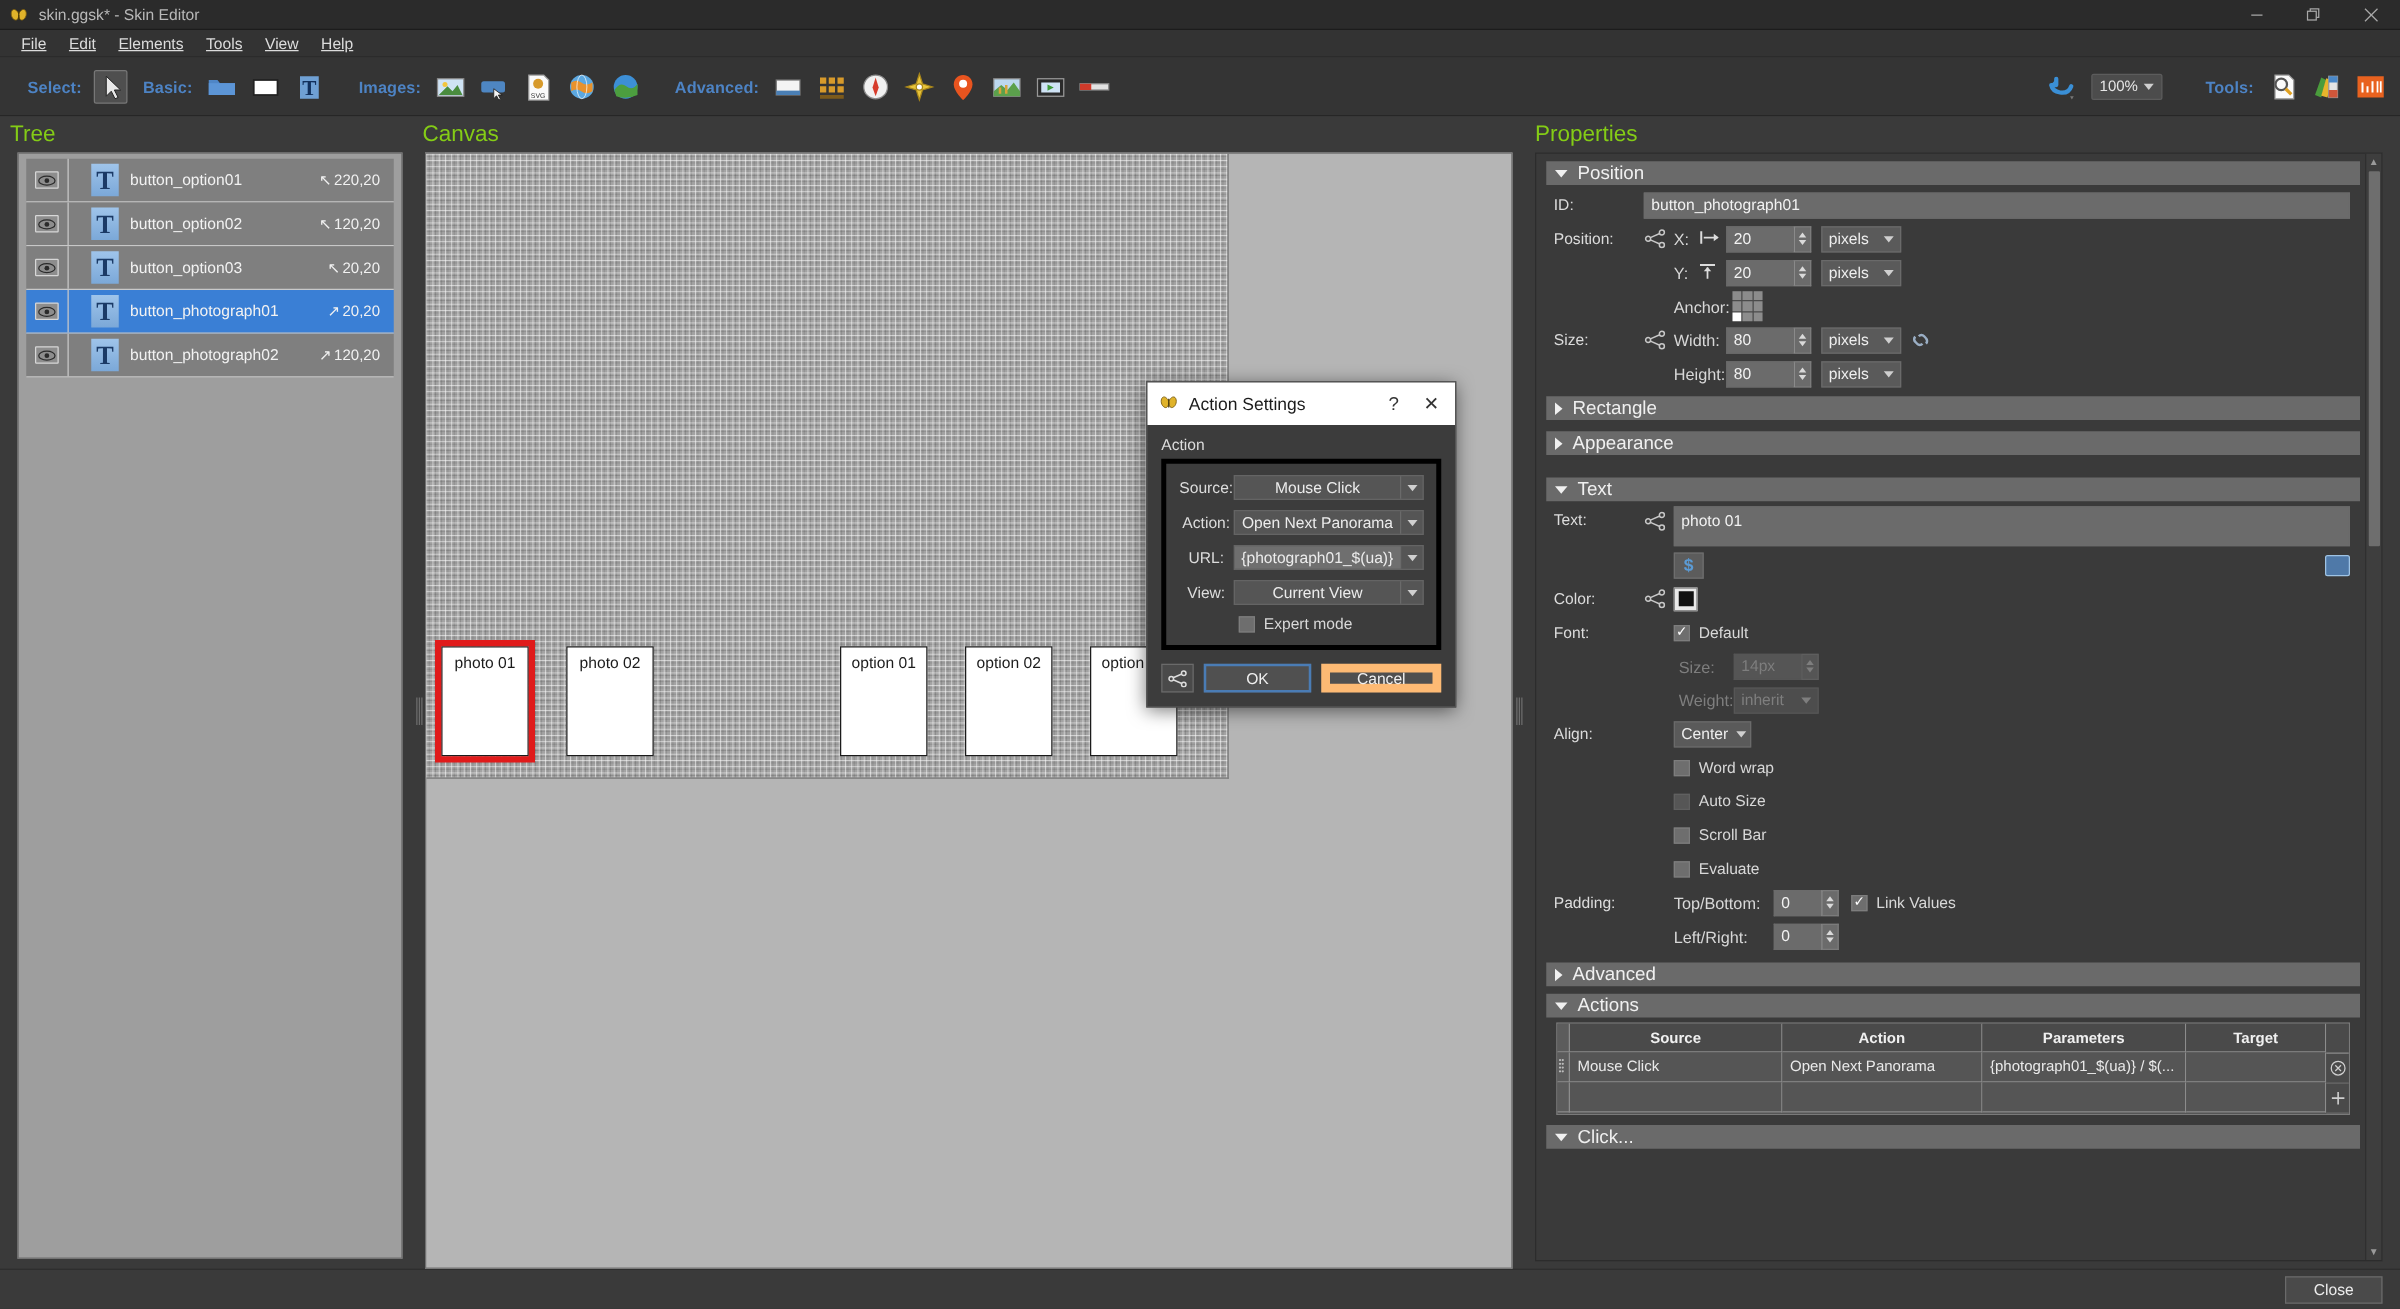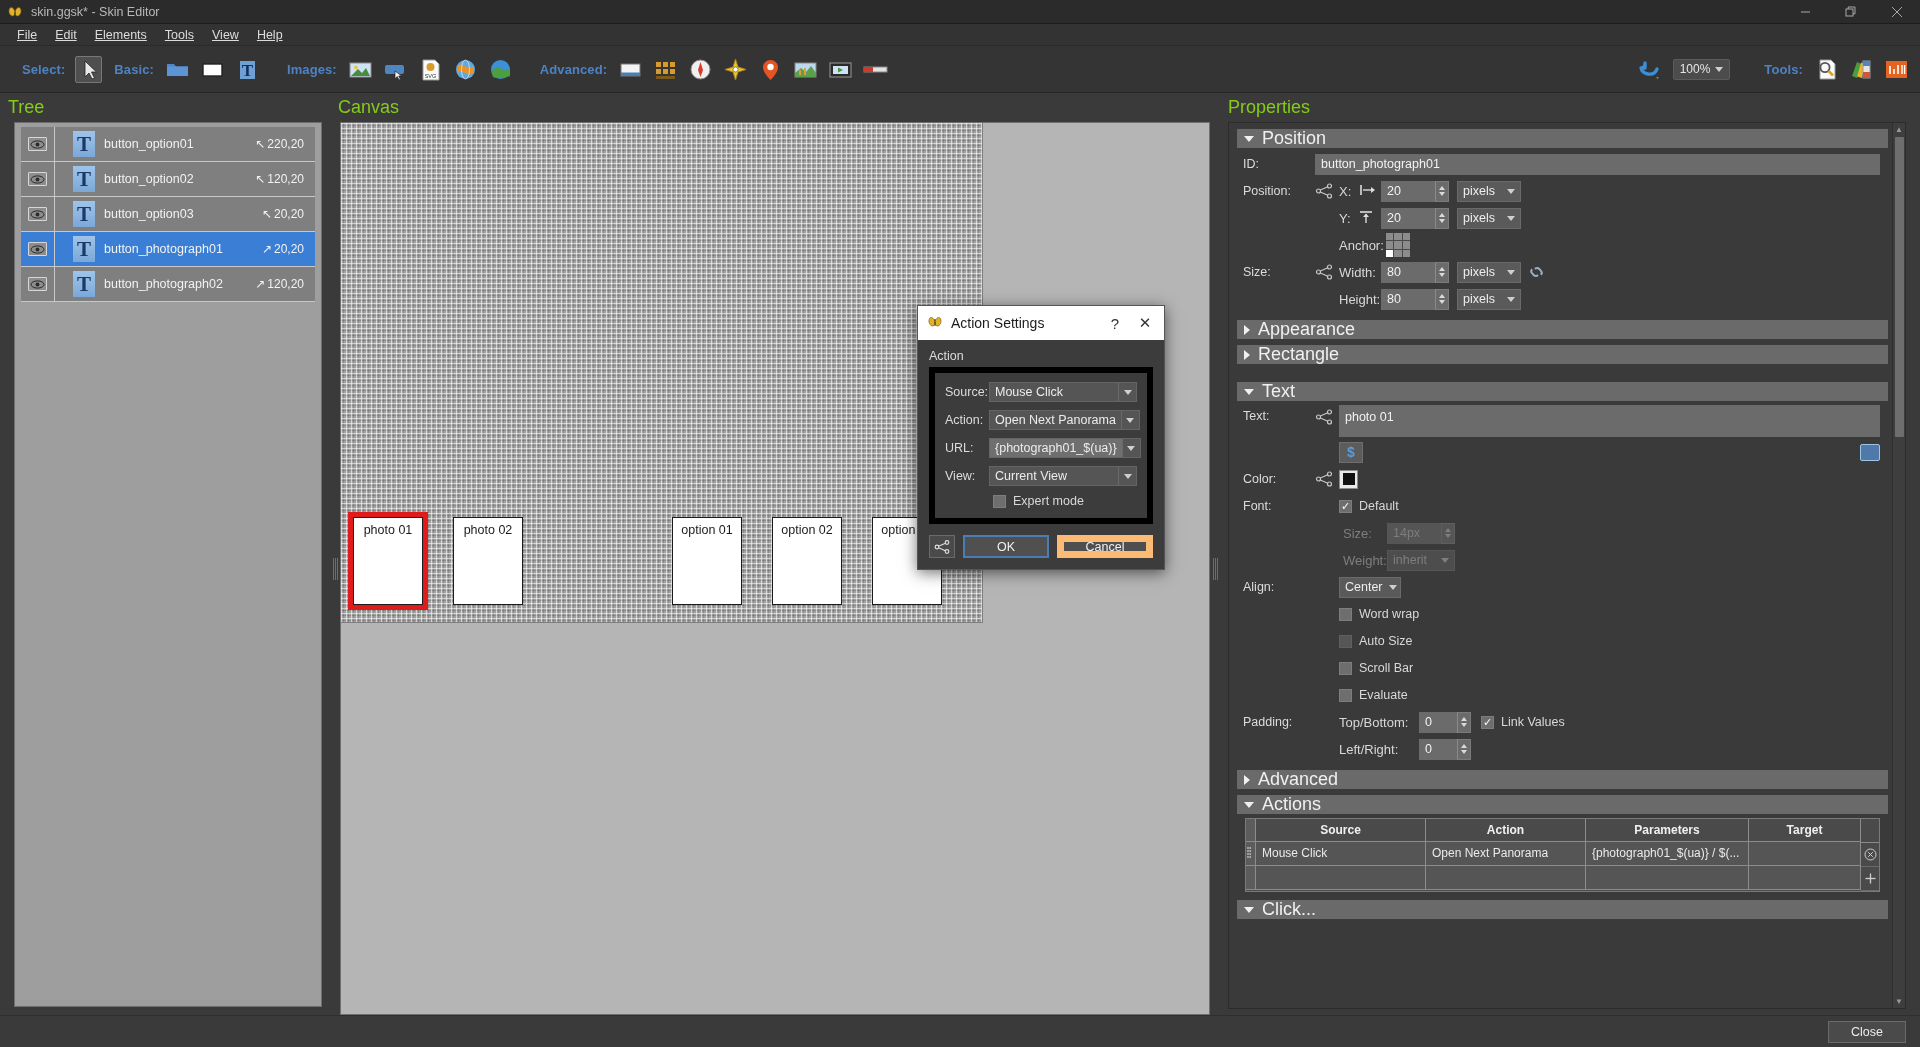--- a/index.html
+++ b/index.html
@@ -184,21 +184,21 @@
     align-items: center; justify-content: center;
     color: #9a9a9a; font-size: 8px;
   }
   .sb-thumb {
     width: 9px; height: 300px; background: #6e6e6e;
     border-radius: 1px; margin: 1px 0;
   }
   .sb-track { flex: 1; }
 
   .sect-hdr {
-    background: #6a6a6a; color: #f0f0f0; font-size: 18px;
+    background: #6a6a6a; color: #f0f0f0; font-size: 15px;
     height: 19px; display: flex; align-items: center;
     padding-left: 7px; margin-bottom: 4px; gap: 8px;
   }
   .tri-d { width:0;height:0;border-left:5px solid transparent;border-right:5px solid transparent;border-top:6px solid #f0f0f0; }
   .tri-r { width:0;height:0;border-top:5px solid transparent;border-bottom:5px solid transparent;border-left:6px solid #f0f0f0; }
 
   .row { display: flex; align-items: center; min-height: 24px; margin-bottom: 3px; }
   .lbl { width: 78px; flex: none; font-size: 12.5px; color: #dcdcdc; padding-left: 6px; }
 
   .inp {
@@ -310,21 +310,21 @@
   .dlg-title .t { margin-left: 8px; }
   .dlg-title .sp { flex: 1; }
   .dlg-hbtn {
     width: 30px; height: 30px; display: flex;
     align-items: center; justify-content: center;
     color: #333; font-size: 15px;
   }
   .dlg-body { padding: 9px 11px 11px 11px; }
   .dlg-sect-lbl { font-size: 12.5px; color: #dcdcdc; margin-bottom: 4px; }
   .dlg-group {
-    border: 6px solid #000000; padding: 9px 10px 10px 10px;
+    border: 4px solid #000000; padding: 9px 10px 10px 10px; text-align: center;
   }
   .dlg-row { display: flex; align-items: center; margin-bottom: 8px; }
   .dlg-lbl { width: 44px; flex: none; font-size: 12.5px; color: #dcdcdc; }
   .dlg-combo {
     flex: 1; height: 20px; background: #555; border: 1px solid #646464;
     display: flex; align-items: center; font-size: 12.5px; color: #ececec;
   }
   .dlg-combo .txt { padding: 0 5px; flex: 1; overflow: hidden; white-space: nowrap; }
   .dlg-combo .arrowbox {
     width: 18px; height: 100%; flex: none;
@@ -916,28 +916,28 @@
                 <span class="sp-up"></span>
                 <span class="sp-dn"></span>
               </span>
           </span>
           <span class="combo" style="width:64px;margin-left:8px;">
             <span>pixels</span>
             <span class="caret-d"></span>
           </span>
         </div>
 
+        <div class="sect-hdr" style="margin-top:6px;">
+          <span class="tri-r"></span>
+          <span>Rectangle</span>
+        </div>
+
         <div class="sect-hdr" style="margin-top:9px;">
           <span class="tri-r"></span>
           <span>Appearance</span>
-        </div>
-
-        <div class="sect-hdr" style="margin-top:6px;">
-          <span class="tri-r"></span>
-          <span>Rectangle</span>
         </div>
 
         <div class="sect-hdr" style="margin-top:18px;text-align:right;">
           <span class="tri-d"></span>
           <span>Text</span>
         </div>
 
         <div class="row" style="align-items:flex-start;">
           <span class="lbl" style="padding-top:4px;">Text:</span>
           <span class="sharing" style="margin-top:4px;">

